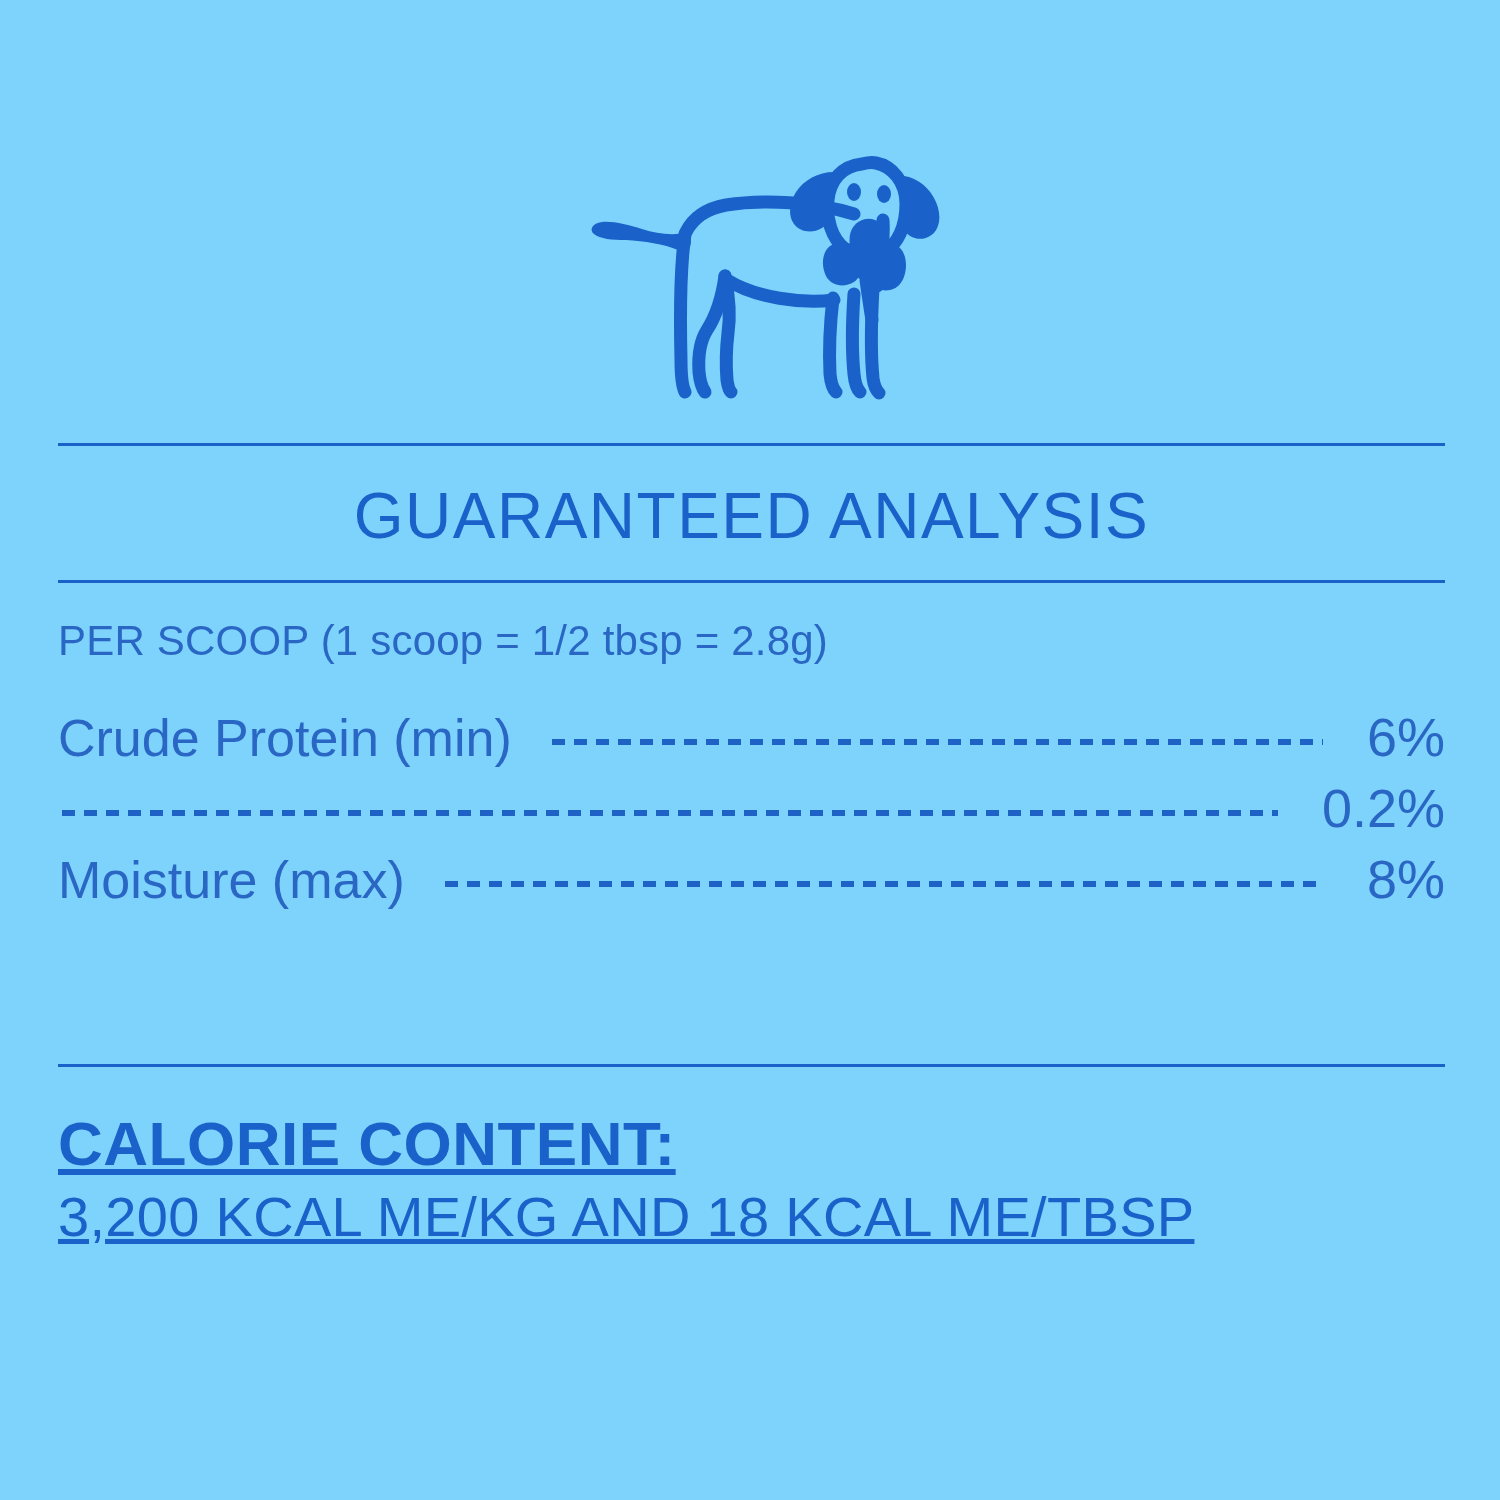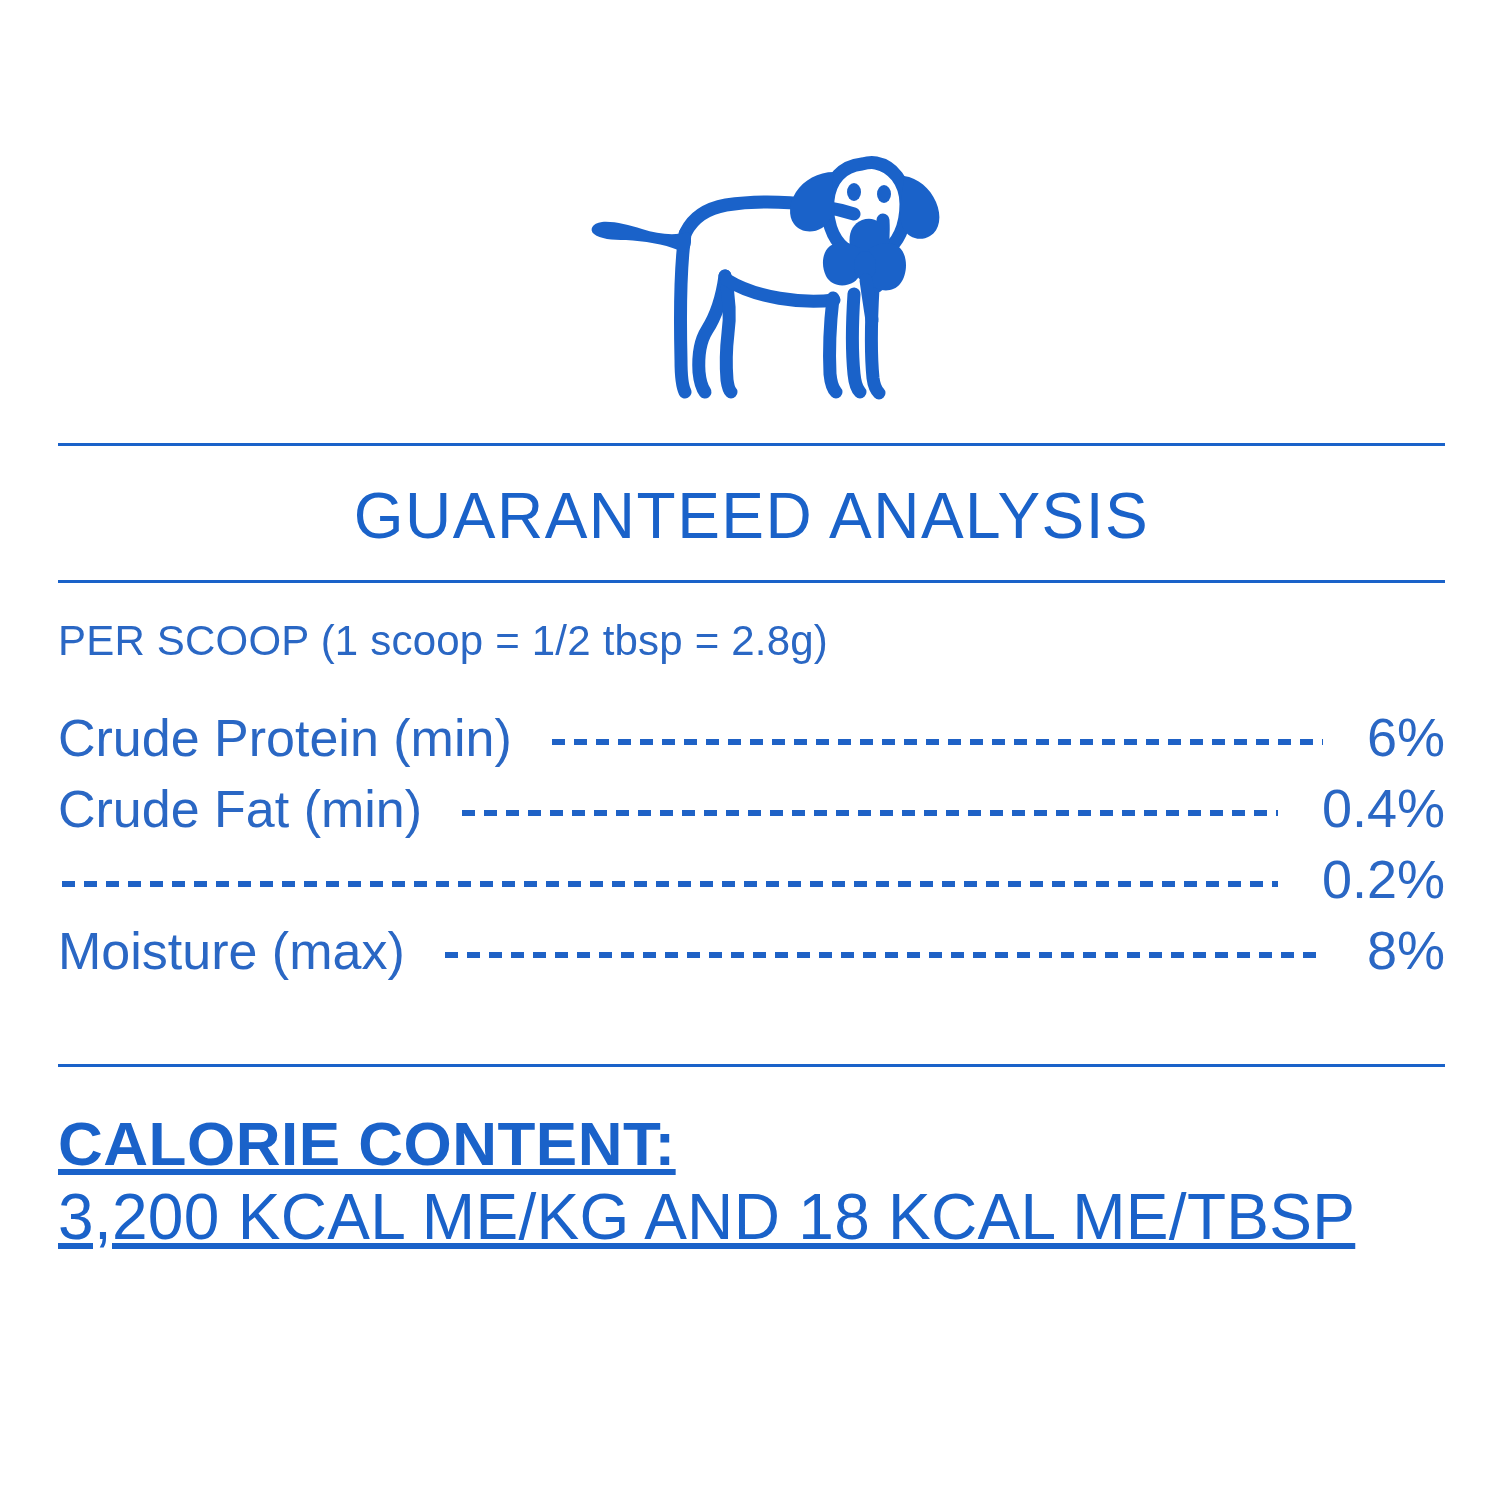--- a/index.html
+++ b/index.html
@@ -12,21 +12,21 @@
     height: 1500px;
     background: #e2f4fa;
     font-family: "Liberation Sans", sans-serif;
     overflow: hidden;
   }
 
   .label-card {
     position: relative;
     width: 1500px;
     height: 1500px;
-    background: #ffffff;
+    background: #7dd3fc;
     box-sizing: border-box;
   }
 
   
   .dog-illustration {
     position: absolute;
     left: 566px;
     top: 128px;
     width: 410px;
     height: 295px;
@@ -138,21 +138,21 @@
     text-decoration: underline;
   }
   .calorie-heading {
     font-size: 62px;
     line-height: 76px;
     font-weight: 700;
     letter-spacing: 0.5px;
     white-space: nowrap;
   }
   .calorie-detail {
-    font-size: 64px;
+    font-size: 56px;
     line-height: 70px;
     font-weight: 400;
     letter-spacing: 0.3px;
     white-space: nowrap;
   }
 </style>
 </head>
 <body>
 
 <div class="label-card">
@@ -208,25 +208,20 @@
   <div class="scoop-note">PER SCOOP (1 scoop = 1/2 tbsp = 2.8g)</div>
 
   <div class="analysis-table">
 
     <div class="analysis-row">
       <span class="nutrient-name">Crude Protein (min)</span>
       <span class="leader"></span>
       <span class="nutrient-value">6%</span>
     </div>
 
-    <div class="analysis-row">
-      <span class="nutrient-name">Crude Fat (min)</span>
-      <span class="leader"></span>
-      <span class="nutrient-value">0.4%</span>
-    </div>
 
     <div class="analysis-row">
       <span class="leader"></span>
       <span class="nutrient-value">0.2%</span>
     </div>
 
     <div class="analysis-row">
       <span class="nutrient-name">Moisture (max)</span>
       <span class="leader"></span>
       <span class="nutrient-value">8%</span>

